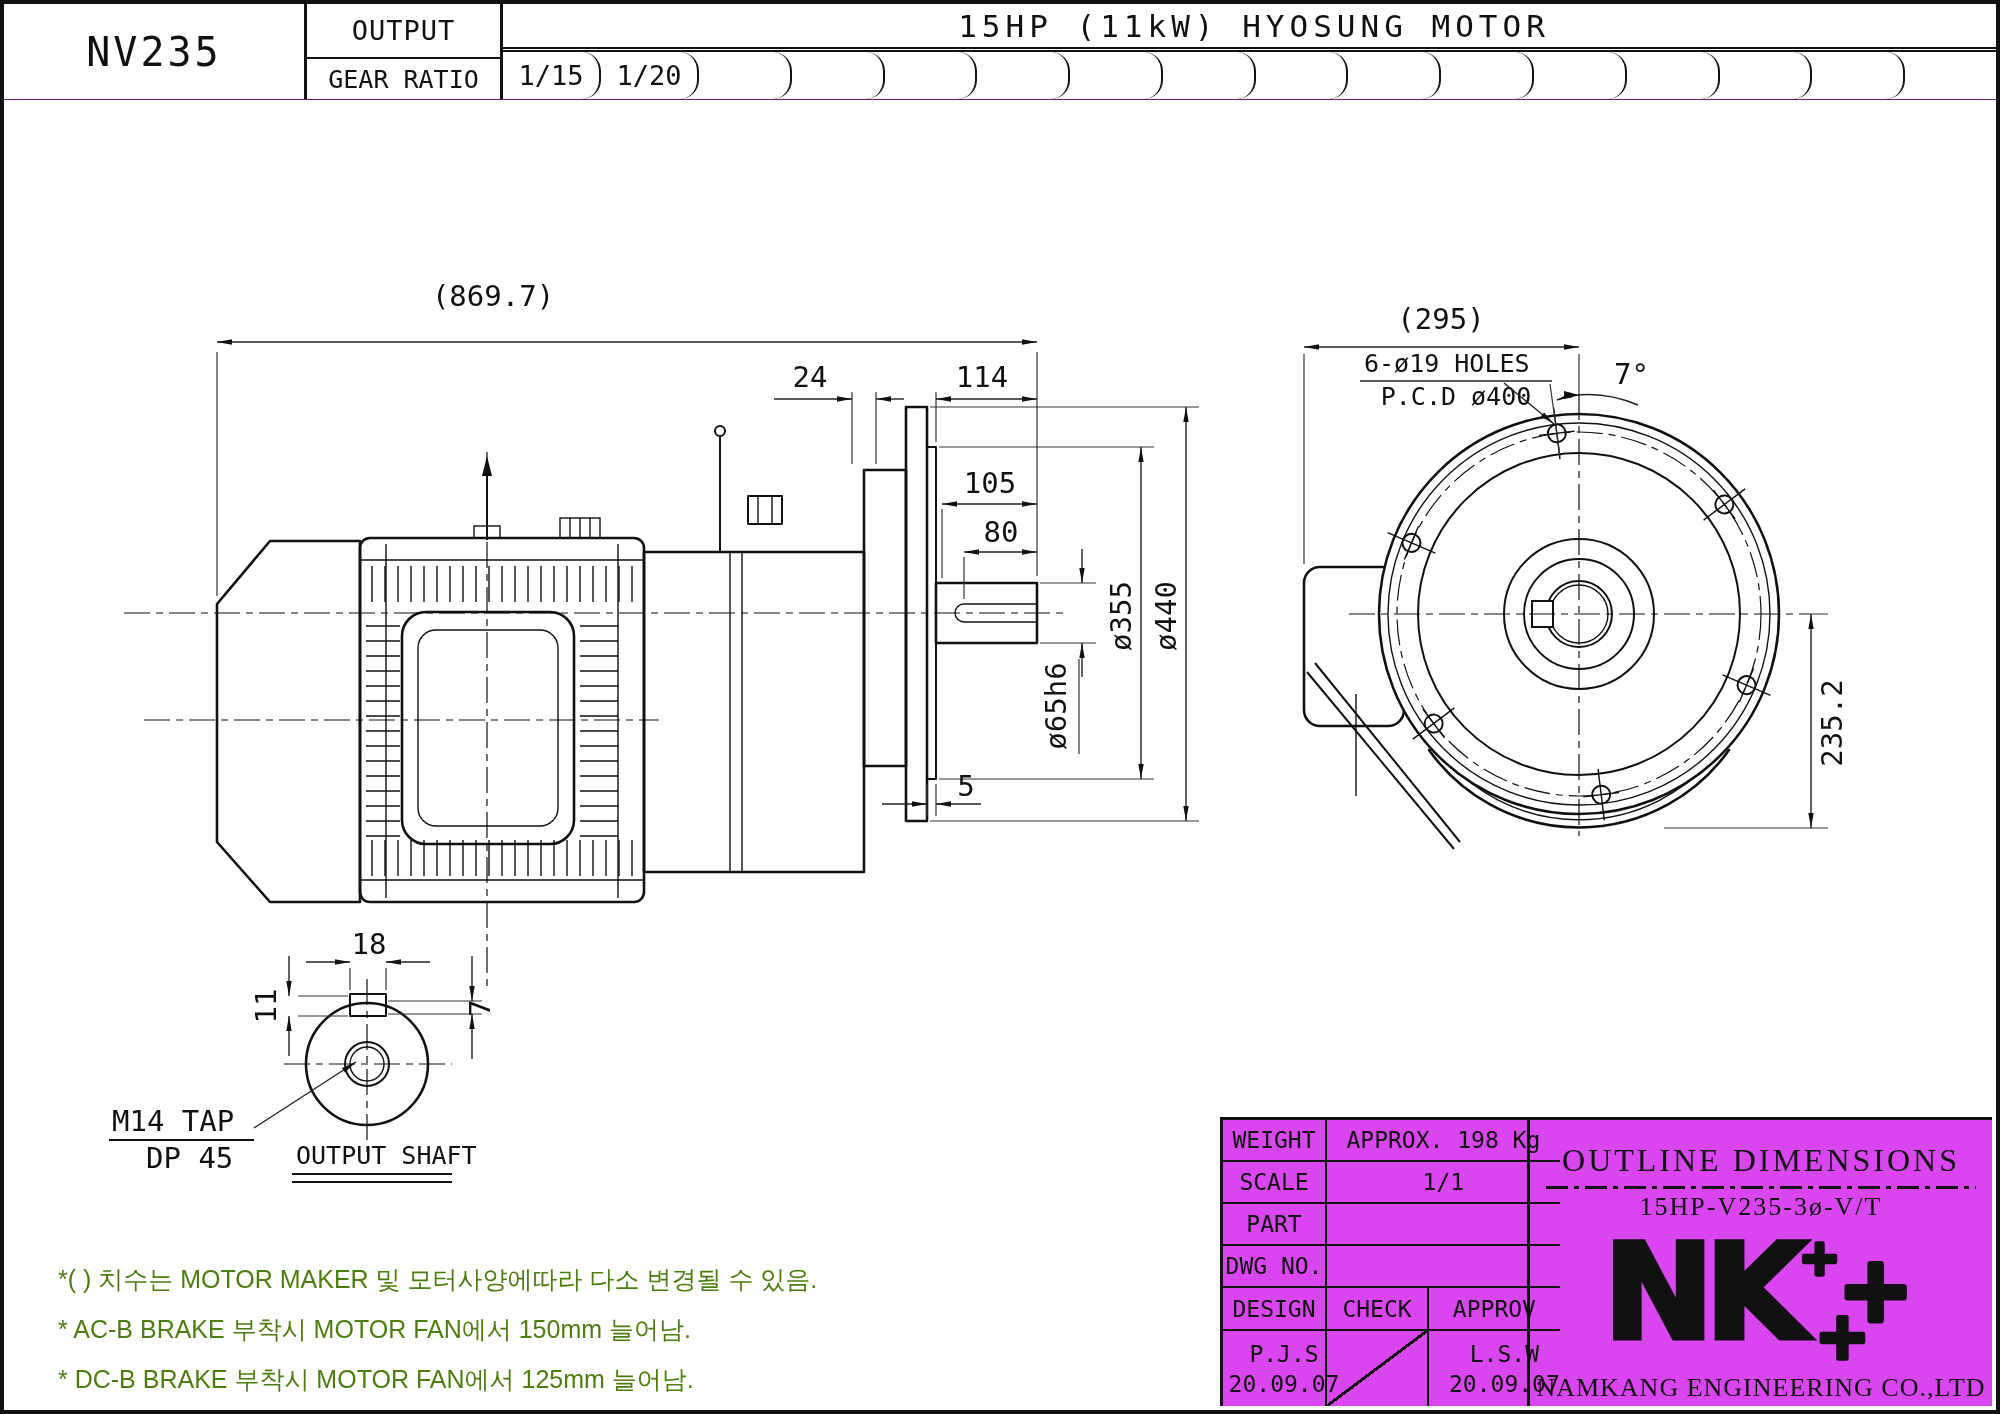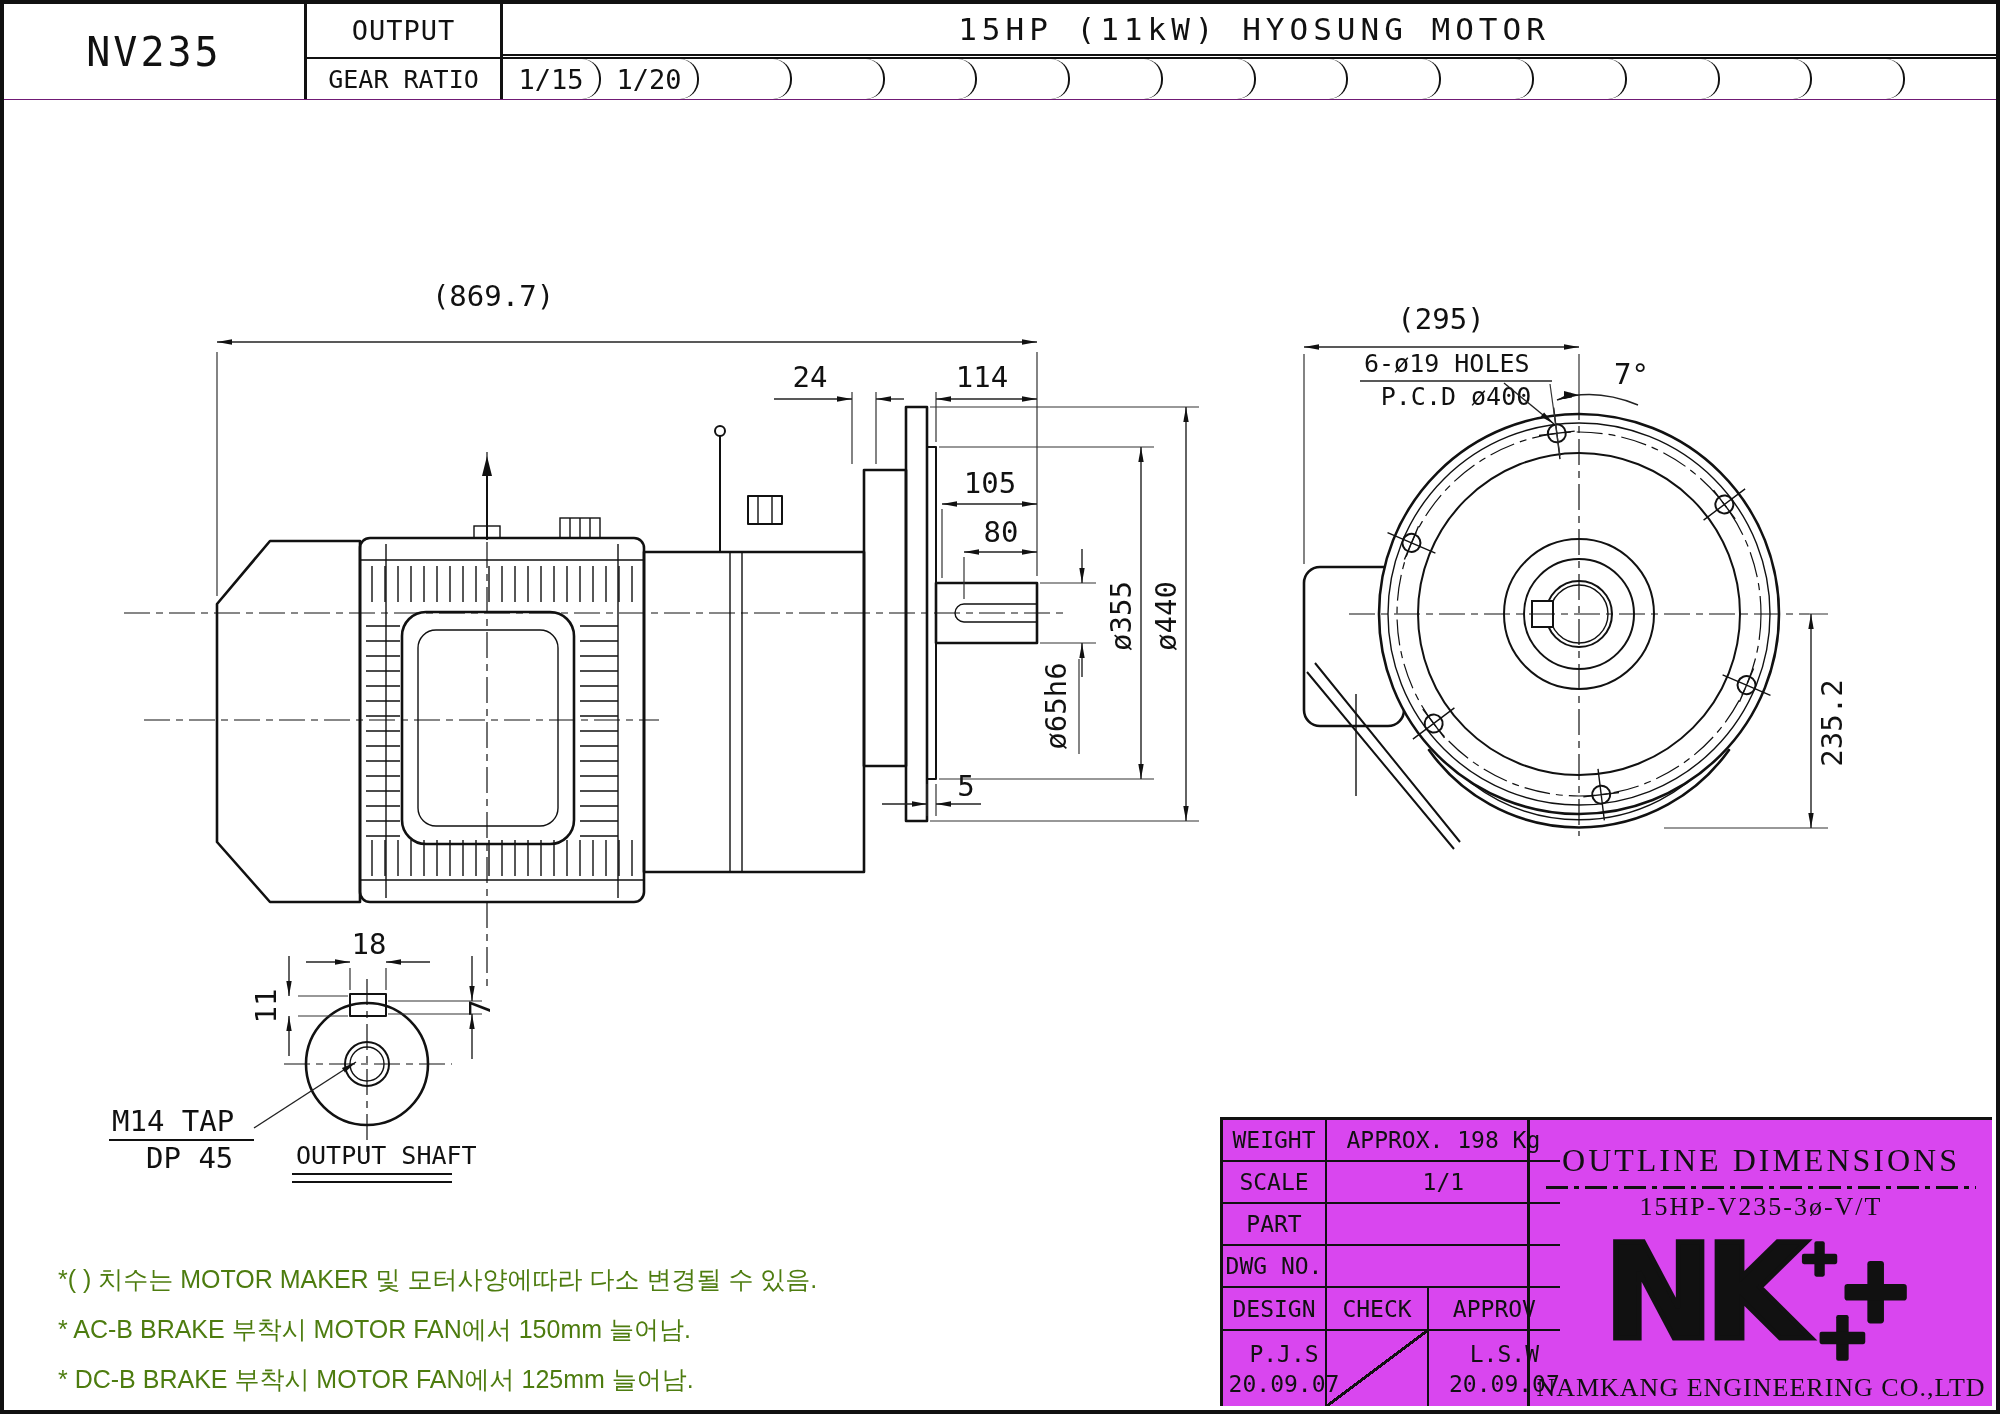--- a/index.html
+++ b/index.html
@@ -8,21 +8,21 @@
   
   #hdr{position:absolute;top:0;left:0;width:100%;height:96px;display:flex;background:#fff;
        border-bottom:1px solid #701a75;box-sizing:border-box;z-index:2;}
   .h-model{width:303px;border-right:3px solid #111;display:flex;align-items:center;justify-content:center;
            font-size:40px;letter-spacing:3px;box-sizing:border-box;}
   .h-mid{width:196px;border-right:3px solid #111;display:flex;flex-direction:column;box-sizing:border-box;}
   .h-output{height:55px;border-bottom:2px solid #111;display:flex;align-items:center;justify-content:center;
             font-size:27px;letter-spacing:1px;box-sizing:border-box;}
   .h-gear{flex:1;display:flex;align-items:center;justify-content:center;font-size:25px;box-sizing:border-box;}
   .h-right{flex:1;display:flex;flex-direction:column;box-sizing:border-box;}
-  .h-title{height:55px;border-bottom:5px double #111;display:flex;align-items:center;justify-content:center;
+  .h-title{height:48px;border-bottom:5px double #111;display:flex;align-items:center;justify-content:center;
            font-size:31px;letter-spacing:5px;box-sizing:border-box;padding-left:9px;}
   .h-ratios{flex:1;display:flex;box-sizing:border-box;}
   .rc{border-right:2px solid #111;display:flex;align-items:center;justify-content:center;
       font-size:27px;box-sizing:border-box;border-radius:19px;}
   .rc.fixed{width:98px;flex:none;}
   .rc.fill{flex:1;}
   .rc:last-child{border-right:none;}
   
   #cad{position:absolute;left:0;top:0;width:2000px;height:1414px;z-index:1;}
   .ol{stroke:#111;stroke-width:2.6;fill:none;stroke-linejoin:round;stroke-linecap:round;}

